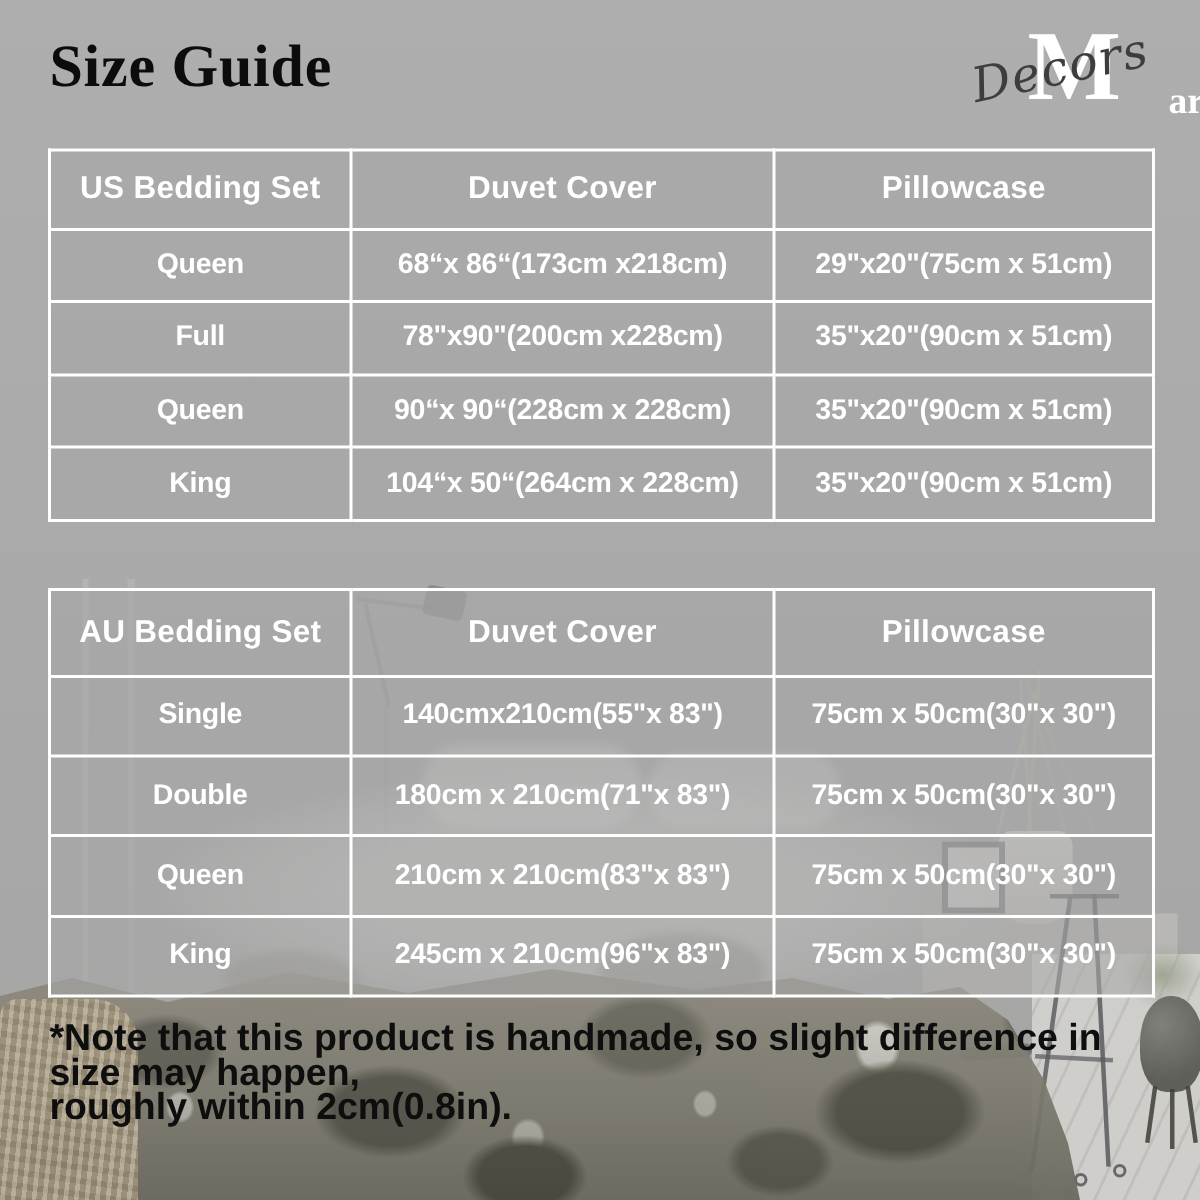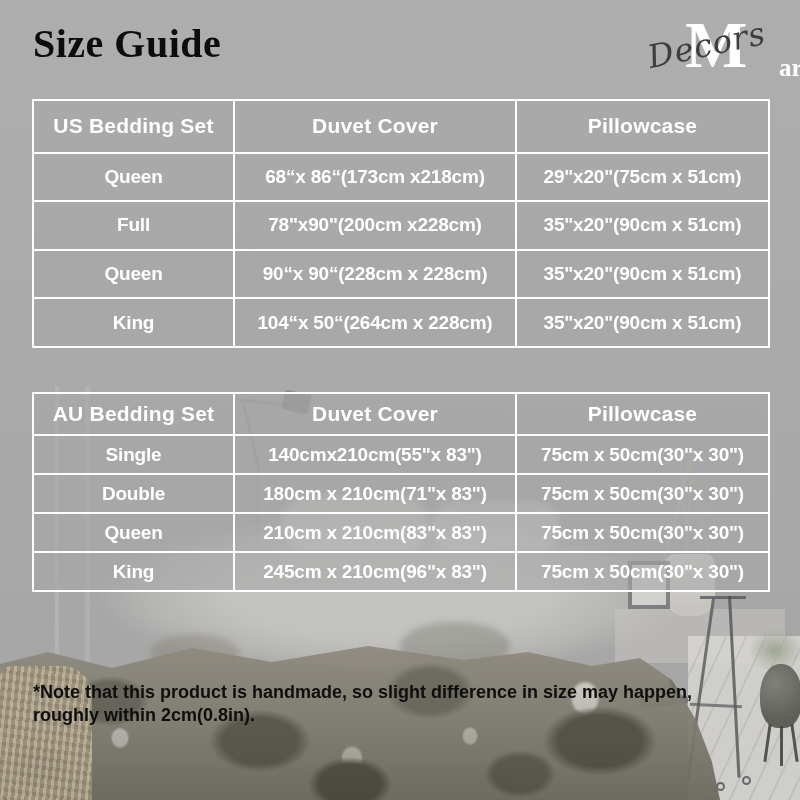--- a/index.html
+++ b/index.html
@@ -78,33 +78,33 @@
   }
   .logo { position:absolute; left:645px; top:10px; width:150px; height:80px; z-index:3; }
   .logo span { position:absolute; }
   .logo-m { left:40px; top:2px; font-family:"Liberation Serif", serif; font-size:66px; line-height:1; font-weight:700; color:#ffffff; }
   .logo-rest { left:98px; top:44px; font-family:"Liberation Serif", serif; font-size:25px; font-weight:700; color:#ffffff;margin-left:36px; }
   .logo-script { left:2px; top:16px; font-family:"DejaVu Serif", serif; font-style:italic; font-size:32px;
     color:#3d3d3d; transform:rotate(-12deg); letter-spacing:1px; }
 
   .size-table { position:absolute; left:32px; width:736px; border-collapse:collapse; table-layout:fixed; z-index:2; }
   #table-us { top:99px;  height:249px; }
-  #table-au { top:392px; height:200px; }
+  #table-au { top:392px; height:273px; }
   .size-table col.c1 { width:201px; }
   .size-table col.c2 { width:282px; }
   .size-table col.c3 { width:253px; }
   .size-table th, .size-table td {
     border:2px solid #ffffff; background:rgba(166,166,166,.6);
     color:#ffffff; text-align:center; vertical-align:middle; padding:0;
   }
   .size-table th { font-size:21px; font-weight:700; letter-spacing:.2px; }
   .size-table td { font-size:19px; font-weight:700; letter-spacing:-.2px; }
 
   .notes { position:absolute; left:33px; top:681px; width:745px; z-index:3;
-    color:#0e0e0e; font-weight:700; font-size:18px; line-height:23px; }
+    color:#0e0e0e; font-weight:700; font-size:25px; line-height:23px; }
   .notes p { margin:0; }
   .note-customize { margin-top:6px !important; }
 </style>
 </head>
 <body>
 
 <div id="stage">
 
   <div id="photo" aria-hidden="true">
     <div class="win-line1"></div>

